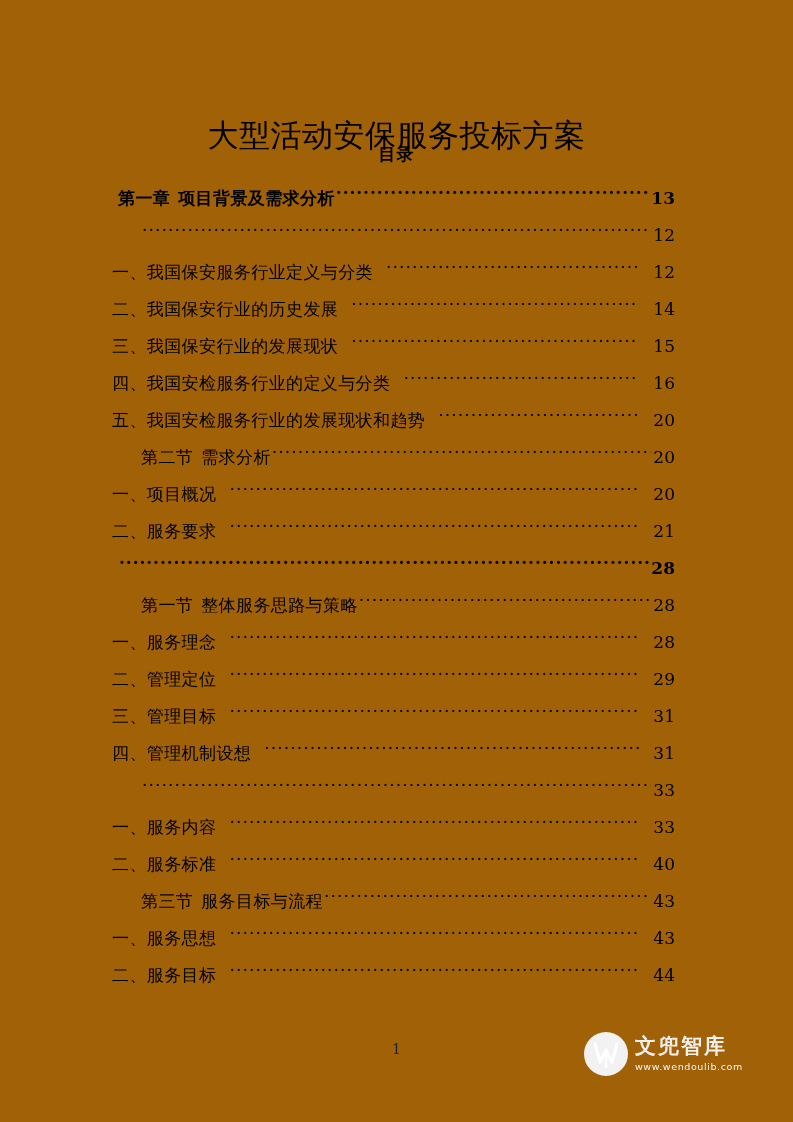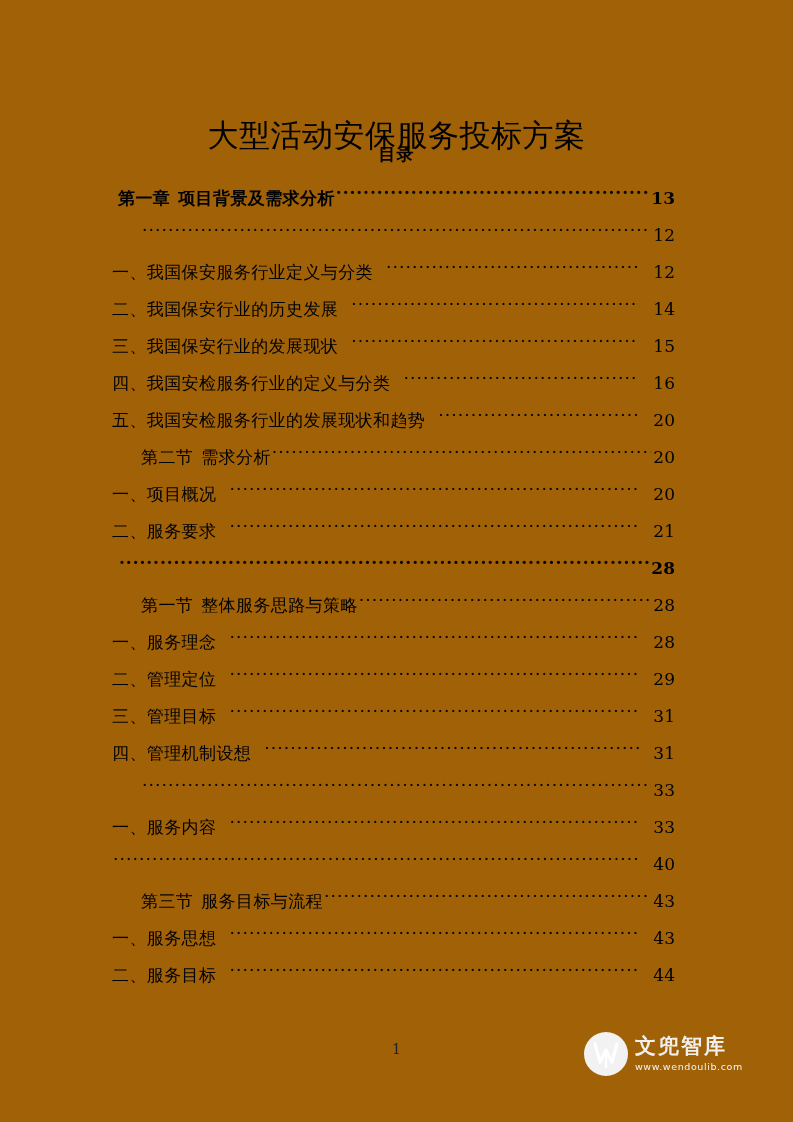--- a/index.html
+++ b/index.html
@@ -264,20 +264,21 @@
       <div class="toc-row lvl-section">
         <span class="leader"></span>
         <span class="pageno">33</span>
       </div>
       <div class="toc-row lvl-sub">
         <span class="label"><span>一、服务内容</span></span>
         <span class="leader"></span>
         <span class="pageno">33</span>
       </div>
       <div class="toc-row lvl-sub">
+        <span class="label"><span>二、服务标准</span></span>
         <span class="leader"></span>
         <span class="pageno">40</span>
       </div>
       <div class="toc-row lvl-section">
         <span class="label"><span class="pfx">第三节</span><span>服务目标与流程</span></span>
         <span class="leader"></span>
         <span class="pageno">43</span>
       </div>
       <div class="toc-row lvl-sub">
         <span class="label"><span>一、服务思想</span></span>

